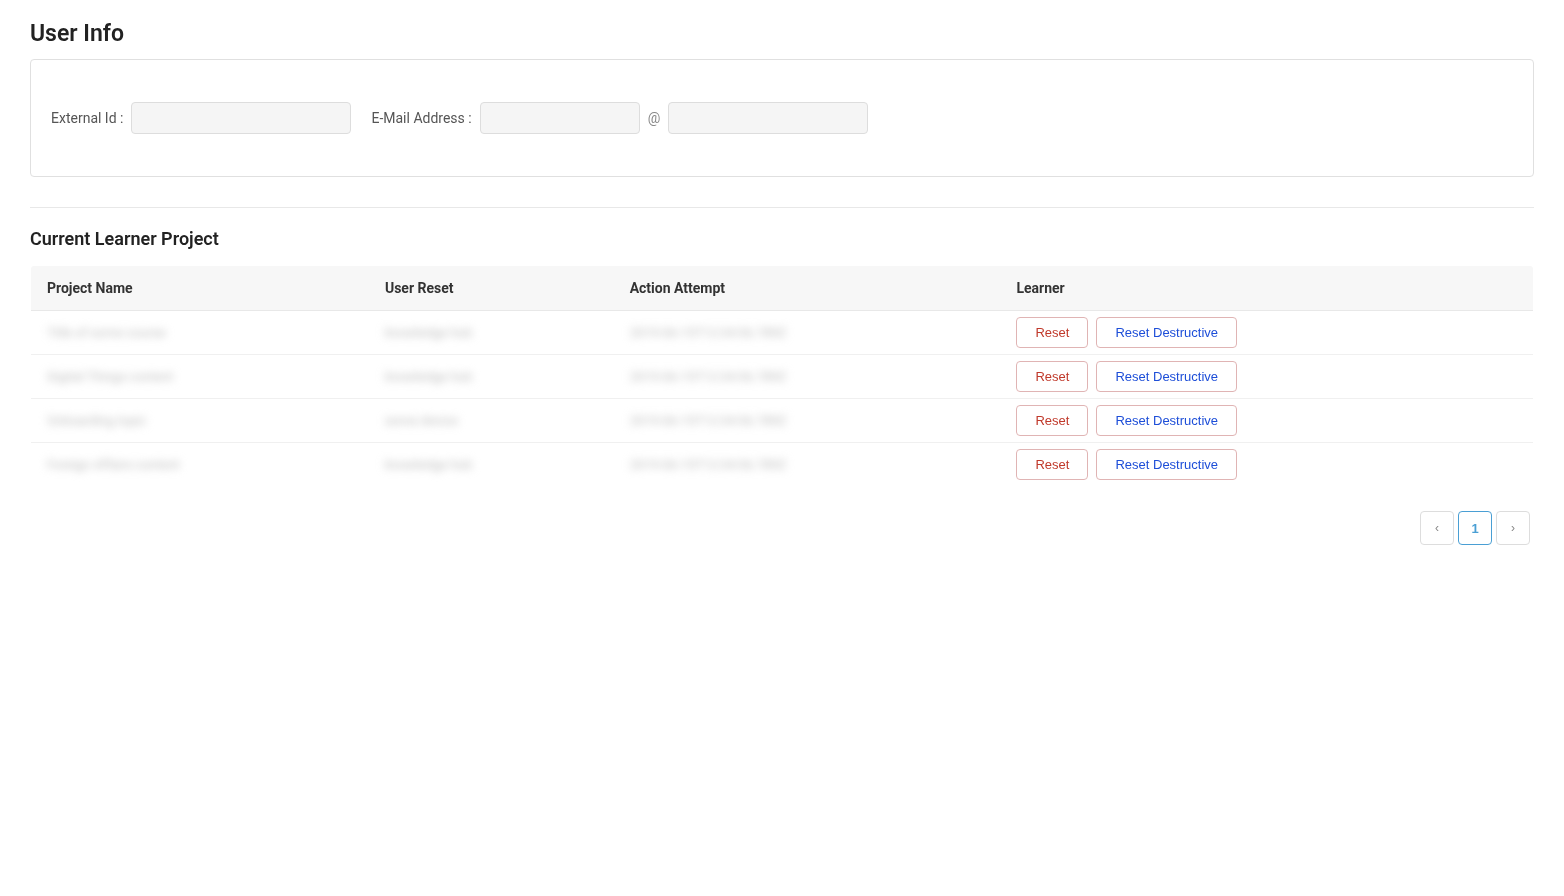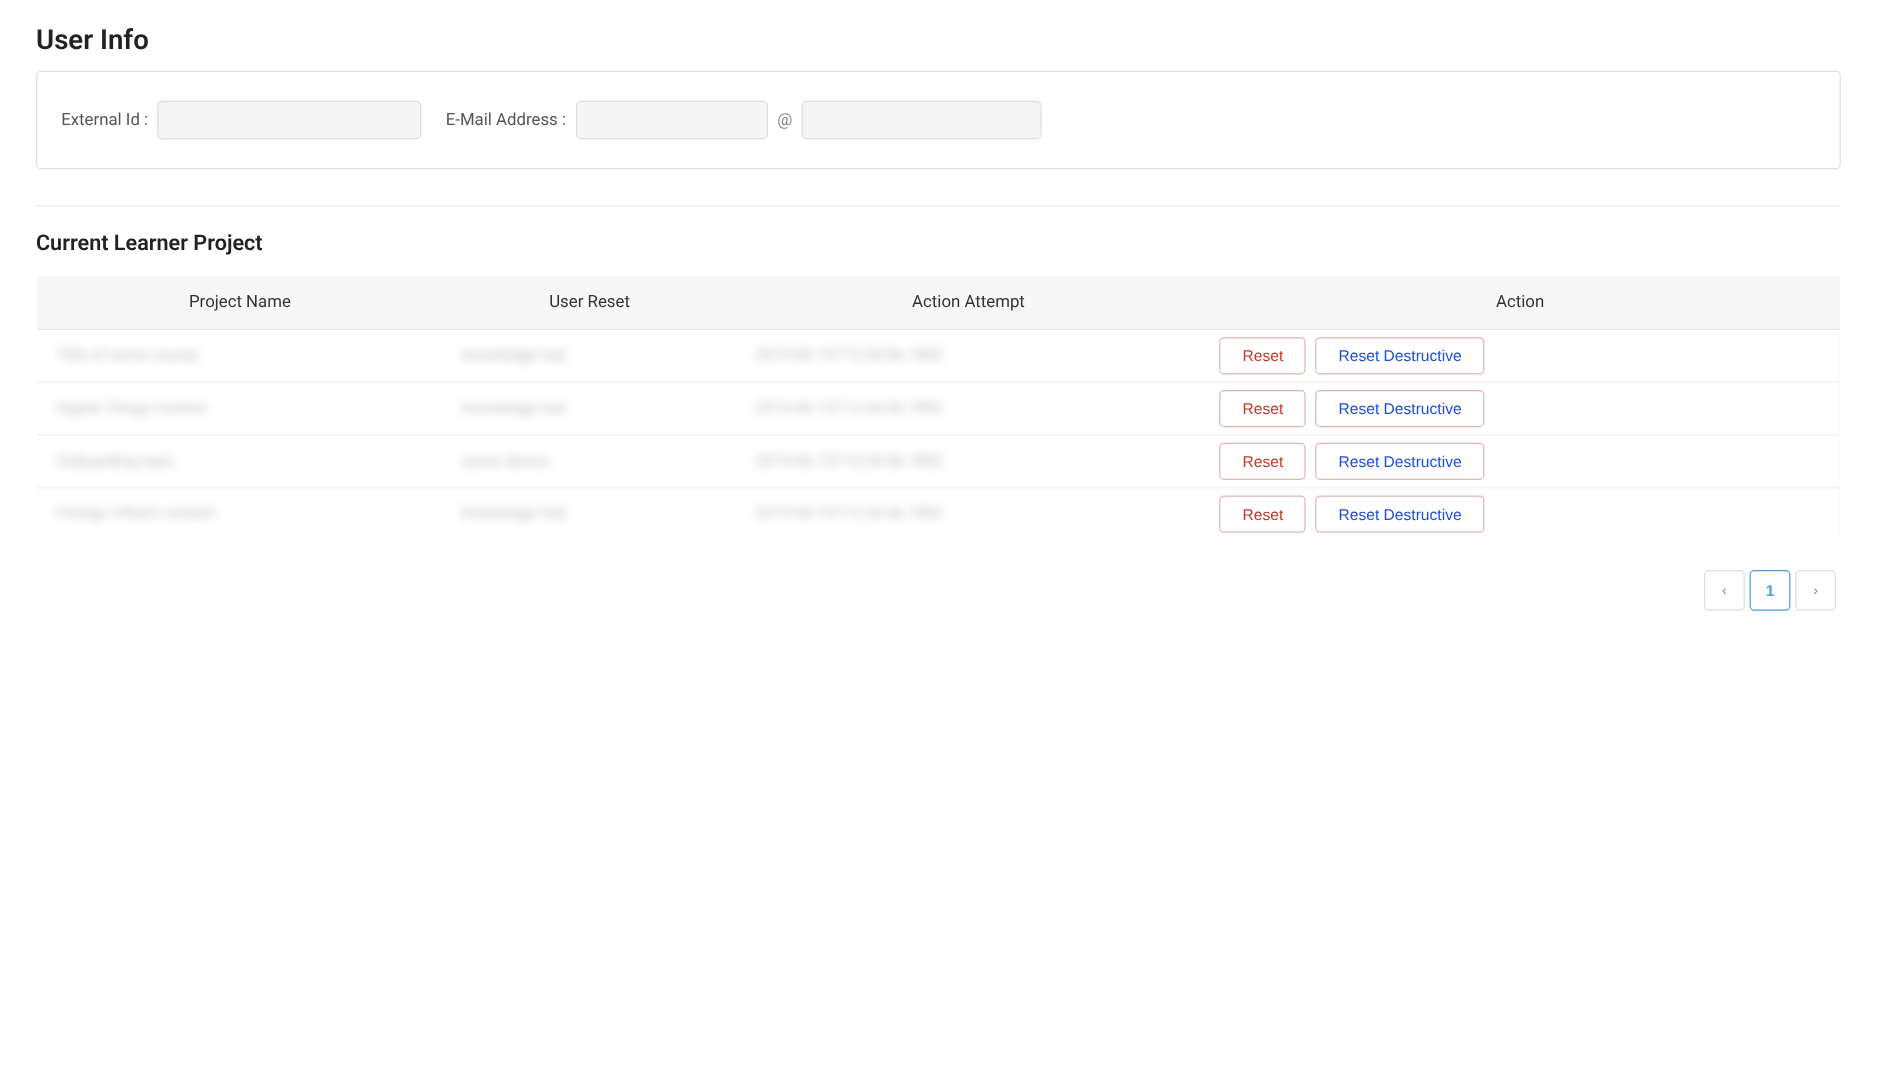--- a/index.html
+++ b/index.html
@@ -19,21 +19,21 @@
     .section-title {
       font-size: 23px;
       font-weight: 600;
       color: #222;
       margin-bottom: 12px;
     }
 
     .user-info-box {
       border: 1px solid #e0e0e0;
       border-radius: 4px;
-      padding: 24px 20px;
+      padding: 42px 20px;
       margin-bottom: 30px;
       background: #fff;
     }
 
     .user-info-fields {
       display: flex;
       align-items: center;
       gap: 20px;
     }
 
@@ -100,22 +100,22 @@
       border-radius: 4px;
       overflow: hidden;
     }
 
     .records-table thead tr {
       background: #f7f7f7;
     }
 
     .records-table thead th {
       padding: 14px 16px;
-      text-align: center;
-      font-weight: 400;
+      text-align: left;
+      font-weight: 700;
       color: #333;
       font-size: 14px;
       border-bottom: 1px solid #e8e8e8;
     }
 
     .records-table tbody tr {
       border-bottom: 1px solid #f0f0f0;
     }
 
     .records-table tbody tr:last-child {
@@ -225,21 +225,21 @@
 
 <div class="records-section">
   <h2 class="records-title">Current Learner Project</h2>
 
   <table class="records-table">
     <thead>
       <tr>
         <th>Project Name</th>
         <th>User Reset</th>
         <th>Action Attempt</th>
-        <th class="action-col">Action</th>
+        <th class="action-col">Learner</th>
       </tr>
     </thead>
     <tbody id="table-body">
     <tr>
           <td class="blurred-text">Title of some course</td>
           <td class="blurred-text">knowledge hub</td>
           <td class="blurred-text">2019-06-15T12:34:56.789Z</td>
           <td>
             <div class="action-buttons">
               <button class="btn-reset">Reset</button>

